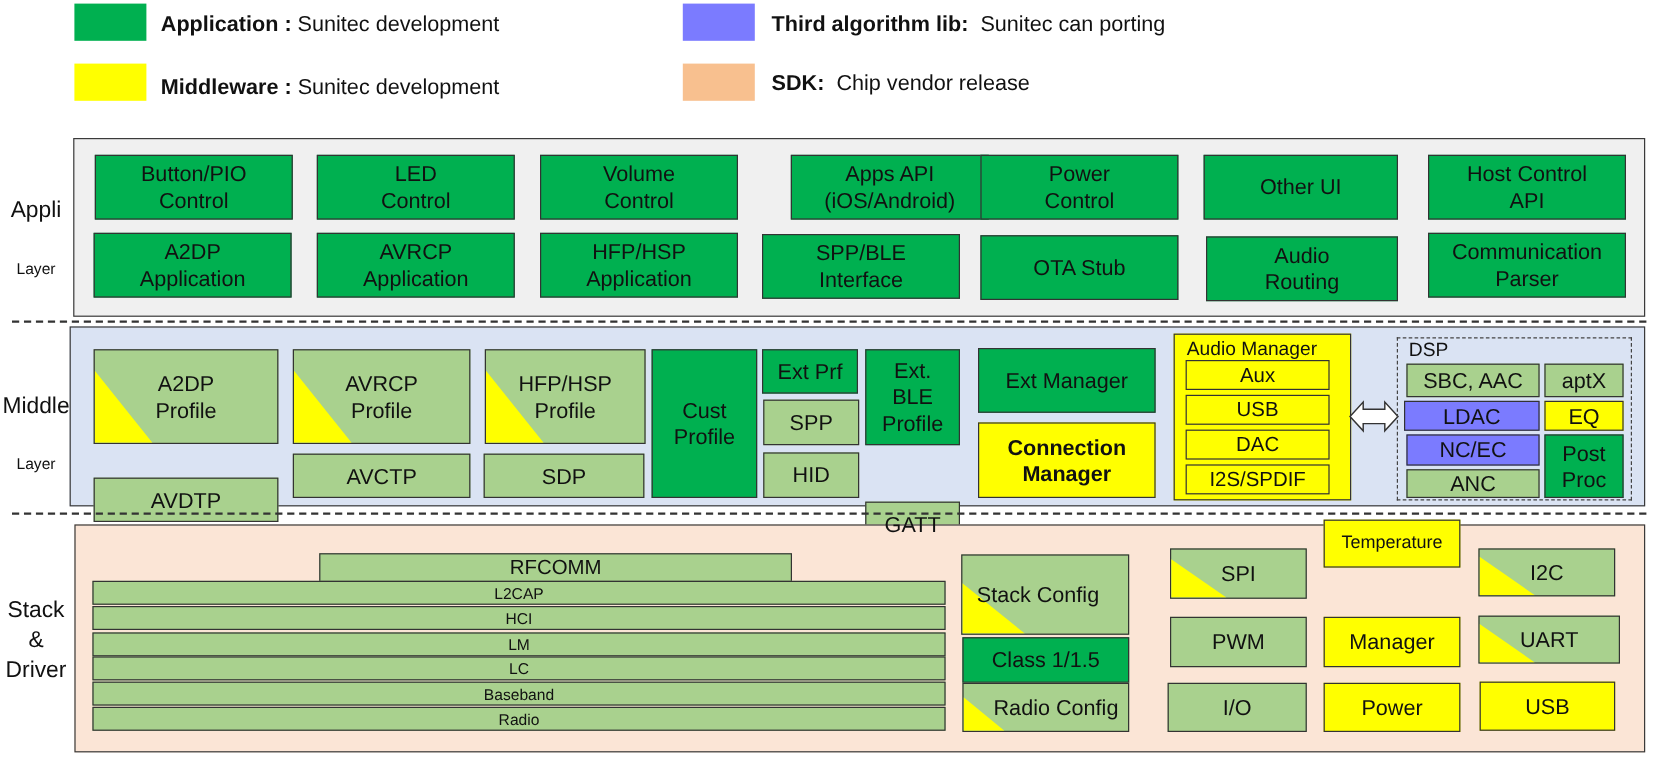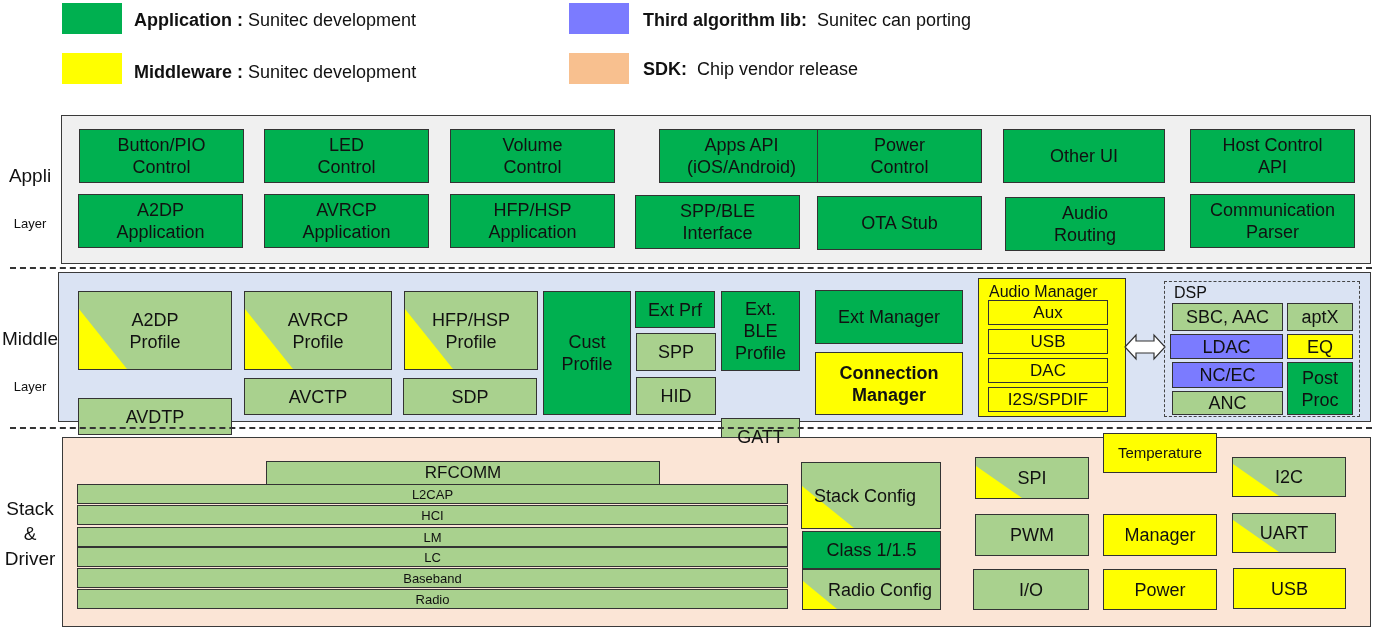--- a/index.html
+++ b/index.html
@@ -261,21 +261,21 @@
 <div class="box lg tri tri-b" style="left:1232px;top:457px;width:114px;height:40px;">
     <span>I2C</span>
   </div>
 
 <div class="box lg" style="left:975px;top:514px;width:114px;height:42px;">
     <span>PWM</span>
   </div>
 <div class="box y" style="left:1103px;top:514px;width:114px;height:42px;">
     <span>Manager</span>
   </div>
-<div class="box lg tri tri-b" style="left:1232px;top:513px;width:104px;height:40px;">
+<div class="box lg tri tri-b" style="left:1232px;top:513px;width:118px;height:40px;">
     <span>UART</span>
   </div>
 
 <div class="box lg" style="left:973px;top:569px;width:116px;height:41px;">
     <span>I/O</span>
   </div>
 <div class="box y" style="left:1103px;top:569px;width:114px;height:41px;">
     <span>Power</span>
   </div>
 <div class="box y" style="left:1233px;top:568px;width:113px;height:41px;">

